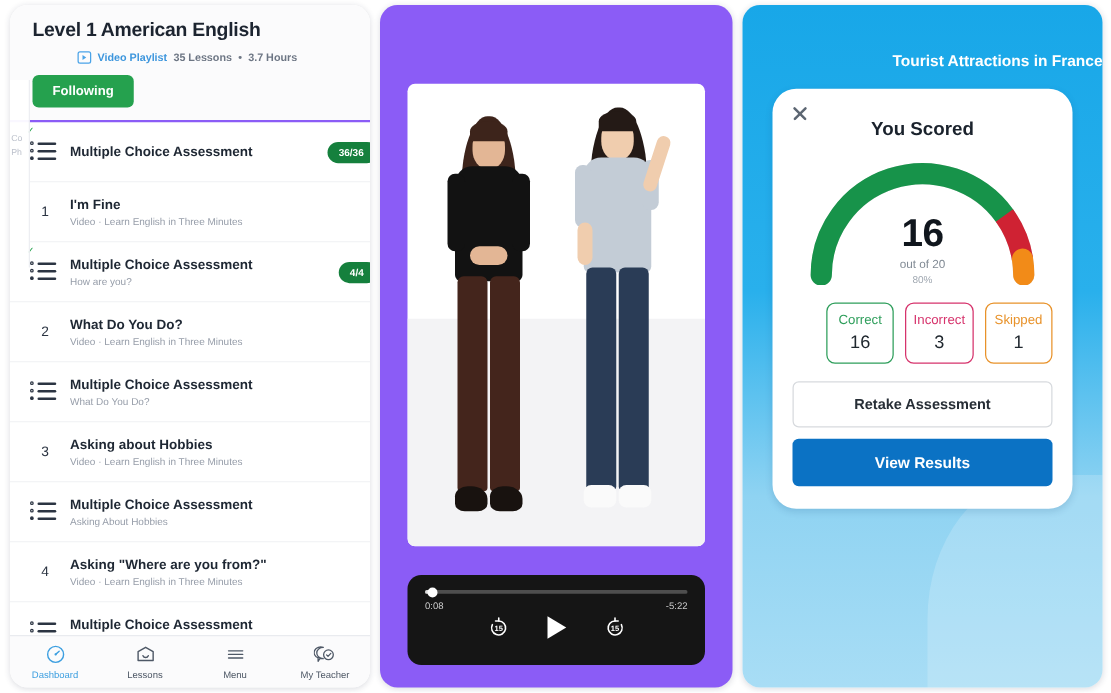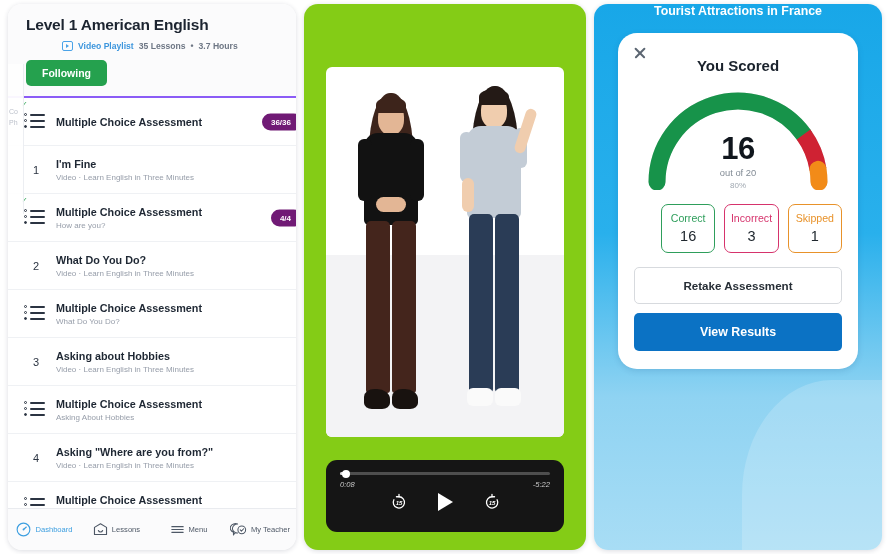--- a/index.html
+++ b/index.html
@@ -83,46 +83,46 @@
   .lesson-name {
     font-size: 10.8px; font-weight: bold; color: #1e2733;
     white-space: nowrap; overflow: hidden; text-overflow: ellipsis;
   }
   .lesson-sub {
     font-size: 8px; color: #969da9; margin-top: 3px;
     white-space: nowrap; overflow: hidden; text-overflow: ellipsis;
   }
   .badge-score {
     position: absolute; right: -6px; top: 50%; transform: translateY(-50%);
-    background: #701a75; color: #fff; font-size: 8px; font-weight: bold;
+    background: #15803d; color: #fff; font-size: 8px; font-weight: bold;
     padding: 4px 11px 4px 9px; border-radius: 10px;
   }
   .tick {
     position: absolute; left: 13px; top: 3px;
     color: #25a14e; font-size: 8px; line-height: 8px;
   }
 
   .tabbar {
     position: absolute; bottom: 0; left: 0; right: 0; height: 42px;
     background: #fbfbfc; border-top: 1px solid #e9ebef;
     display: flex; align-items: center;
   }
   .tab {
-    flex: 1 1 0; display: flex; flex-direction: row;
+    flex: 1 1 0; display: flex; flex-direction: column;
     align-items: center; justify-content: center; gap: 3px; cursor: pointer;
   }
   .tab-label { font-size: 7.6px; color: #4e5866; }
   .tab.active .tab-label { color: #3d9fe0; }
   .tab svg { display: block; }
 
   
   .panel-video {
     position: absolute; left: 304px; top: 4px; width: 282px; height: 546px;
-    background: #84cc16; border-radius: 14px;
-    box-shadow: 0 1px 5px rgba(30,40,70,.16); overflow: hidden; font-style: italic;
+    background: #8b5cf6; border-radius: 14px;
+    box-shadow: 0 1px 5px rgba(30,40,70,.16); overflow: hidden;
   }
   .video-stage {
     position: absolute; left: 22px; top: 63px; width: 238px; height: 370px;
     background: #ffffff; border-radius: 6px; overflow: hidden;
   }
   .video-stage .floor {
     position: absolute; left: 0; right: 0; top: 188px; bottom: 0;
     background: #f3f3f5;
   }
   .person { position: absolute; bottom: 6px; }
@@ -160,22 +160,22 @@
     border-radius: 14px; overflow: hidden;
     background: linear-gradient(#18a7e8 0%, #29b0ec 42%, #8fd3f2 72%, #a8ddf5 100%);
     box-shadow: 0 1px 5px rgba(30,40,70,.16);
   }
   .panel-results::after {
     content: ""; position: absolute; right: -40px; bottom: -60px;
     width: 180px; height: 230px; border-radius: 50% 0 0 0;
     background: rgba(255,255,255,.18);
   }
   .res-title {
-    position: relative; z-index: 2; text-align: center;
-    font-size: 12.4px; font-weight: bold; color: #ffffff;
+    position: relative; z-index: 2; text-align: right;
+    margin-top: 38px; font-size: 12.4px; font-weight: bold; color: #ffffff;
   }
   .res-card {
     position: relative; z-index: 2;
     margin: 15px 24px 0 24px; background: #ffffff;
     border-radius: 19px; padding: 14px 16px 18px 16px;
     box-shadow: 0 2px 6px rgba(0,60,110,.14);
   }
   .close-x {
     position: absolute; left: 14px; top: 12px; width: 16px; height: 16px; cursor: pointer;
   }

